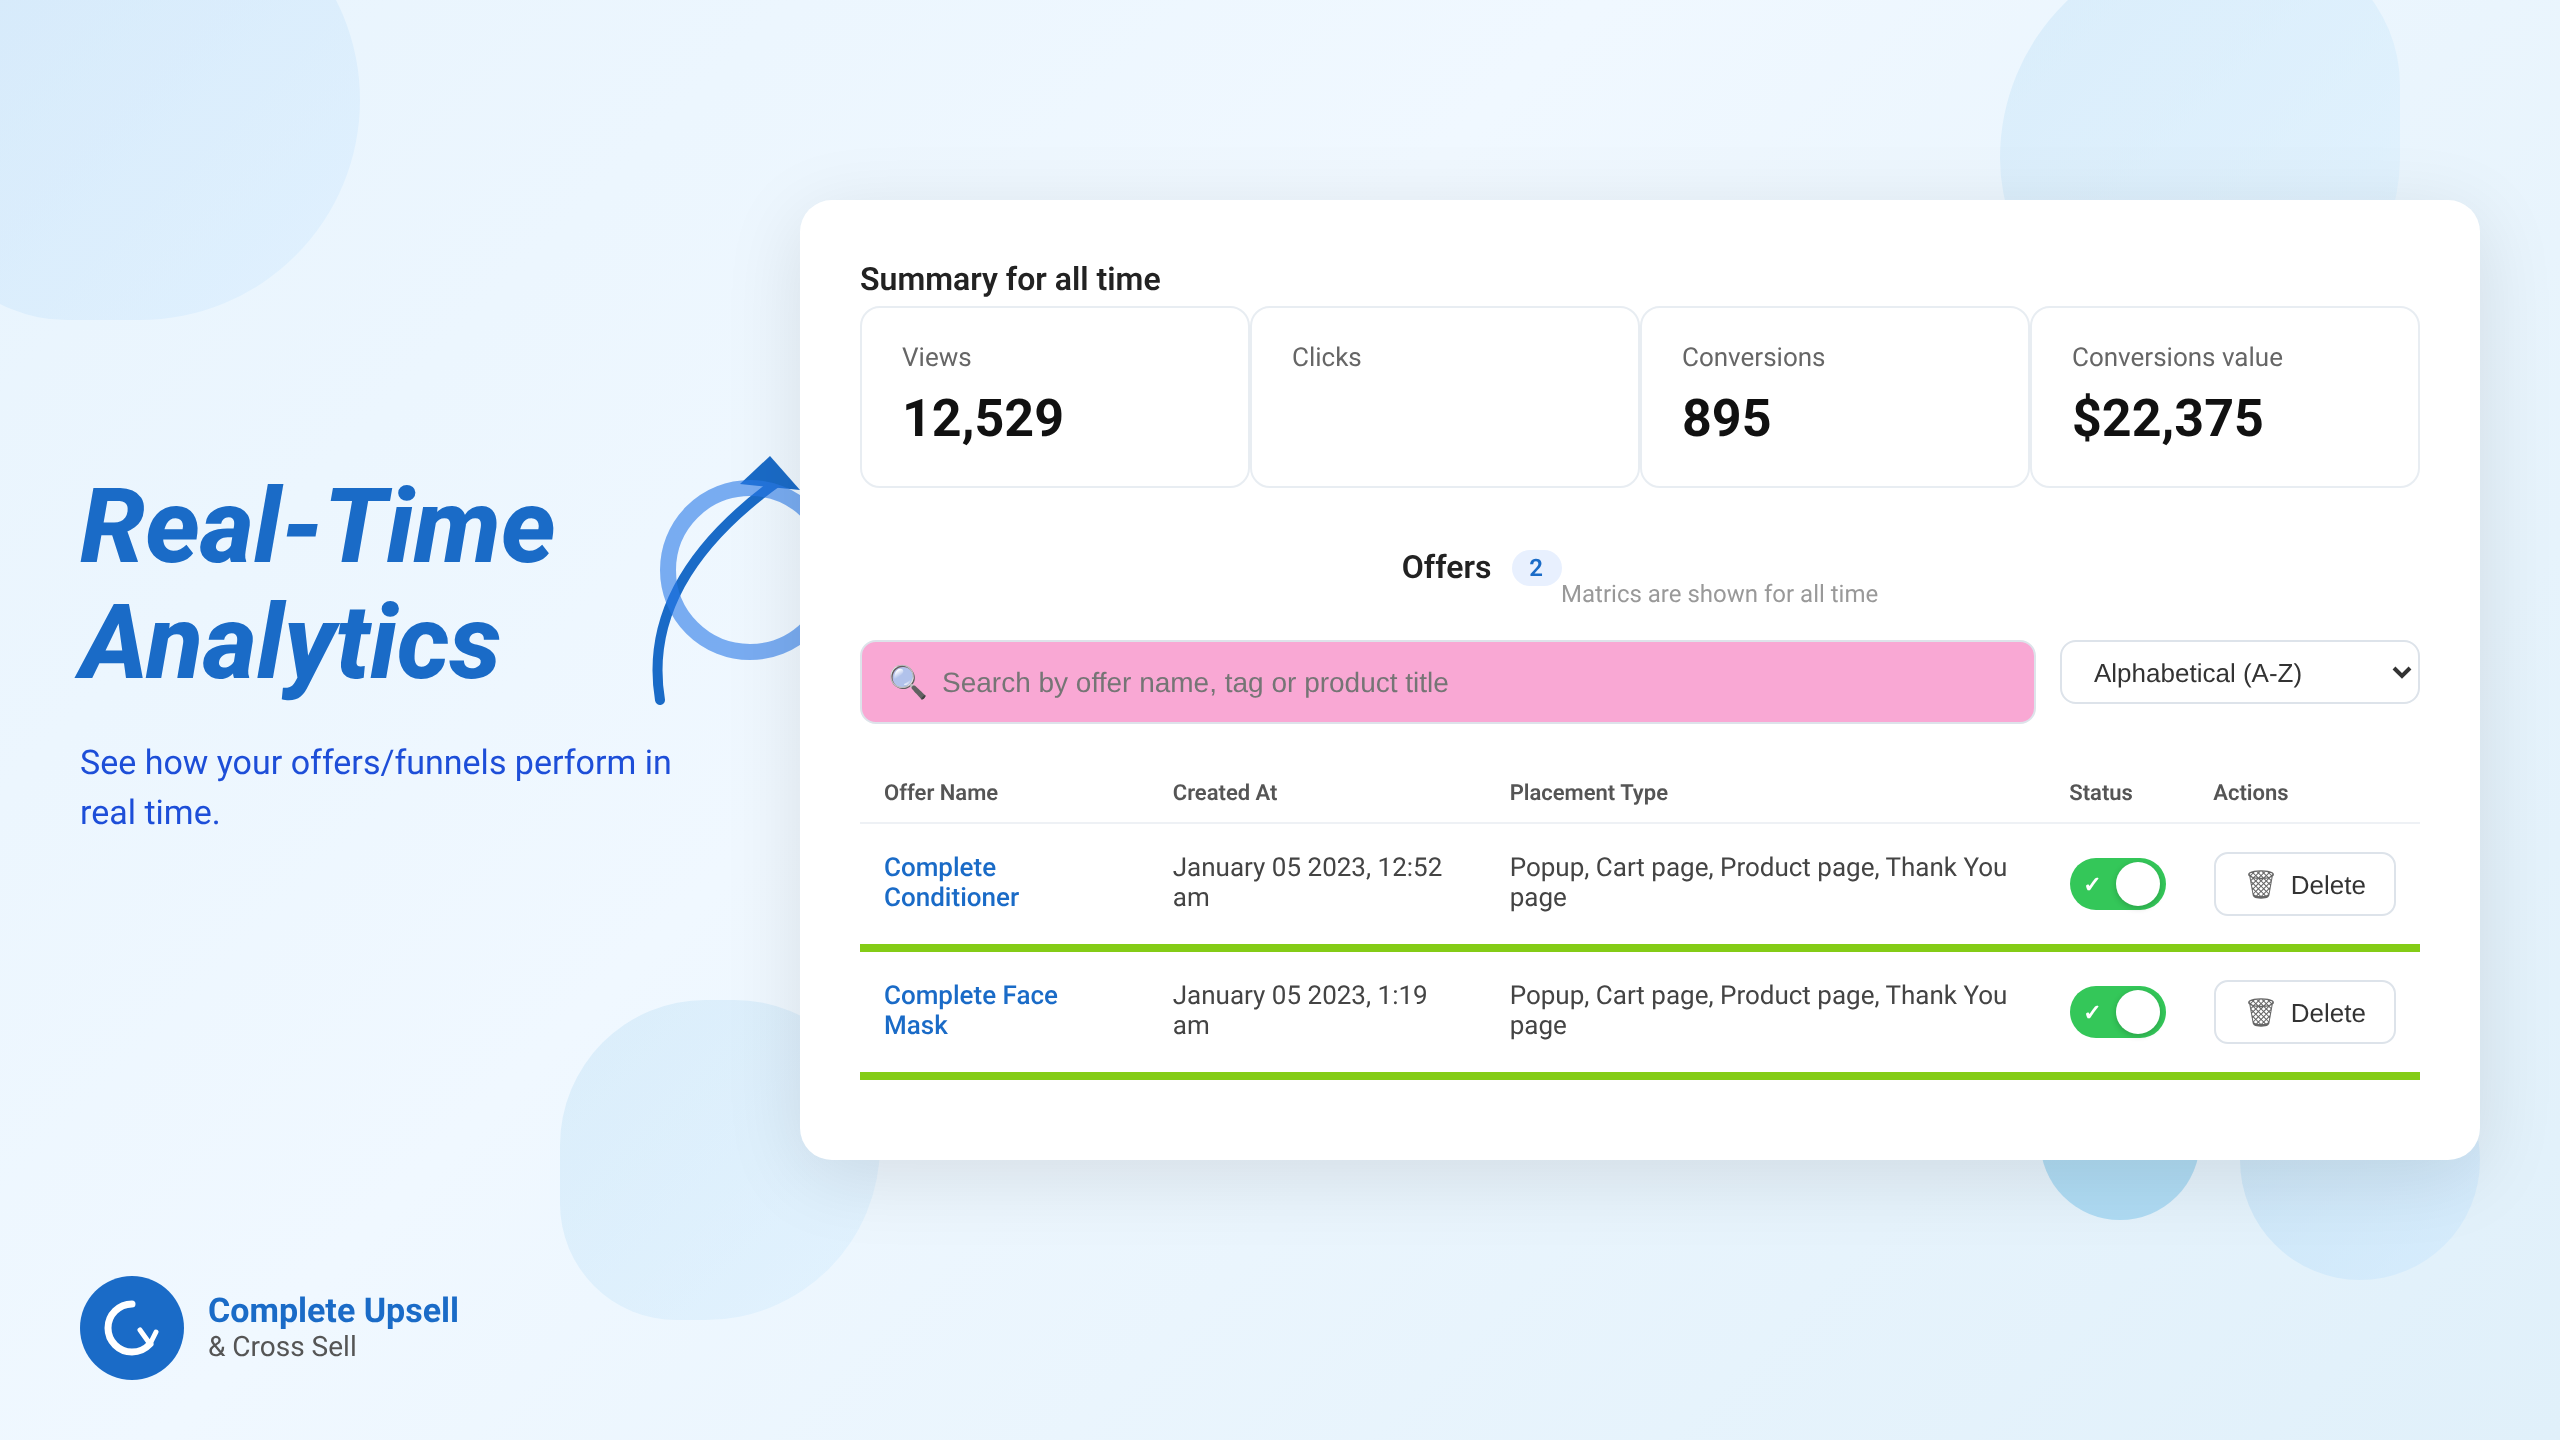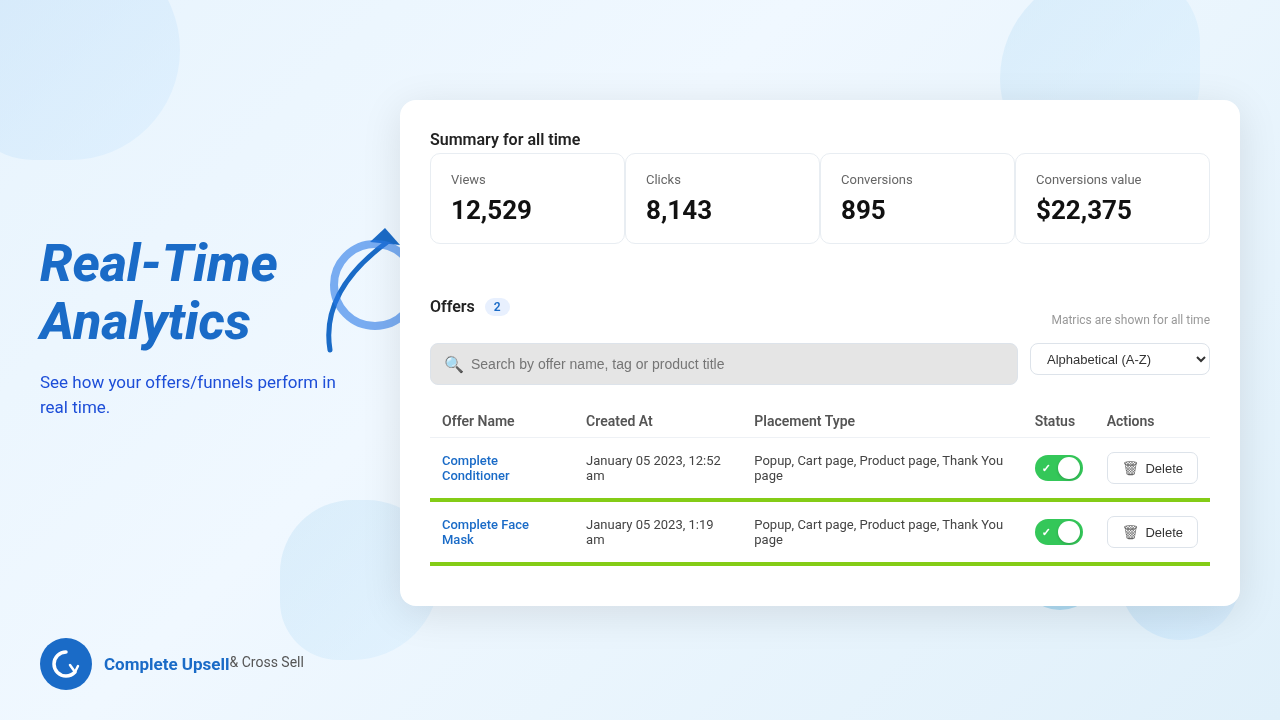--- a/index.html
+++ b/index.html
@@ -122,20 +122,21 @@
       display: flex;
       align-items: center;
       justify-content: center;
       color: white;
       font-size: 22px;
       font-weight: bold;
     }
 
     .brand-text {
       display: flex;
+      flex-direction: column;
     }
 
     .brand-name {
       font-size: 17px;
       font-weight: 700;
       color: #1a6bc7;
     }
 
     .brand-sub {
       font-size: 14px;
@@ -158,21 +159,21 @@
       font-size: 16px;
       font-weight: 600;
       color: #222;
       margin-bottom: 4px;
     }
 
     
     .stats-row {
       display: flex;
       gap: 0;
-      margin-bottom: 42px;
+      margin-bottom: 19px;
     }
 
     .stat-card {
       flex: 1;
       border: 1px solid #e8edf2;
       border-radius: 10px;
       padding: 18px 20px;
     }
 
     .stat-label {
@@ -184,21 +185,21 @@
     .stat-value {
       font-size: 26px;
       font-weight: 700;
       color: #111;
     }
 
     
     .offers-header {
       display: flex;
       align-items: center;
-      justify-content: space-between;
+      justify-content: center;
       margin-bottom: 16px;
     }
 
     .offers-title-wrap {
       display: flex;
       align-items: center;
       gap: 10px;
     }
 
     .offers-title {
@@ -245,21 +246,21 @@
 
     .search-input {
       width: 100%;
       height: 42px;
       border: 1px solid #dde3ea;
       border-radius: 8px;
       padding: 0 14px 0 40px;
       font-size: 14px;
       color: #555;
       outline: none;
-      background: #e5e5e5;
+      background: #f9a8d4;
     }
 
     .sort-select {
       width: 180px;
       height: 32px;
       border: 1px solid #dde3ea;
       border-radius: 8px;
       padding: 0 12px;
       font-size: 13px;
       color: #333;
@@ -269,21 +270,21 @@
     }
 
     
     .offers-table {
       width: 100%;
       border-collapse: collapse;
     }
 
     .offers-table th {
       text-align: left;
-      font-size: 14px;
+      font-size: 11px;
       font-weight: 600;
       color: #555;
       padding: 8px 12px;
       border-bottom: 1px solid #eef1f5;
     }
 
     .offers-table td {
       padding: 14px 12px;
       font-size: 13px;
       color: #444;
@@ -390,21 +391,20 @@
 
   <div class="summary-title">Summary for all time</div>
 
   <div class="stats-row">
     <div class="stat-card">
       <div class="stat-label">Views</div>
       <div class="stat-value">12,529</div>
     </div>
     <div class="stat-card">
       <div class="stat-label">Clicks</div>
-      <div class="stat-value">8,143</div>
     </div>
     <div class="stat-card">
       <div class="stat-label">Conversions</div>
       <div class="stat-value">895</div>
     </div>
     <div class="stat-card">
       <div class="stat-label">Conversions value</div>
       <div class="stat-value">$22,375</div>
     </div>
   </div>

